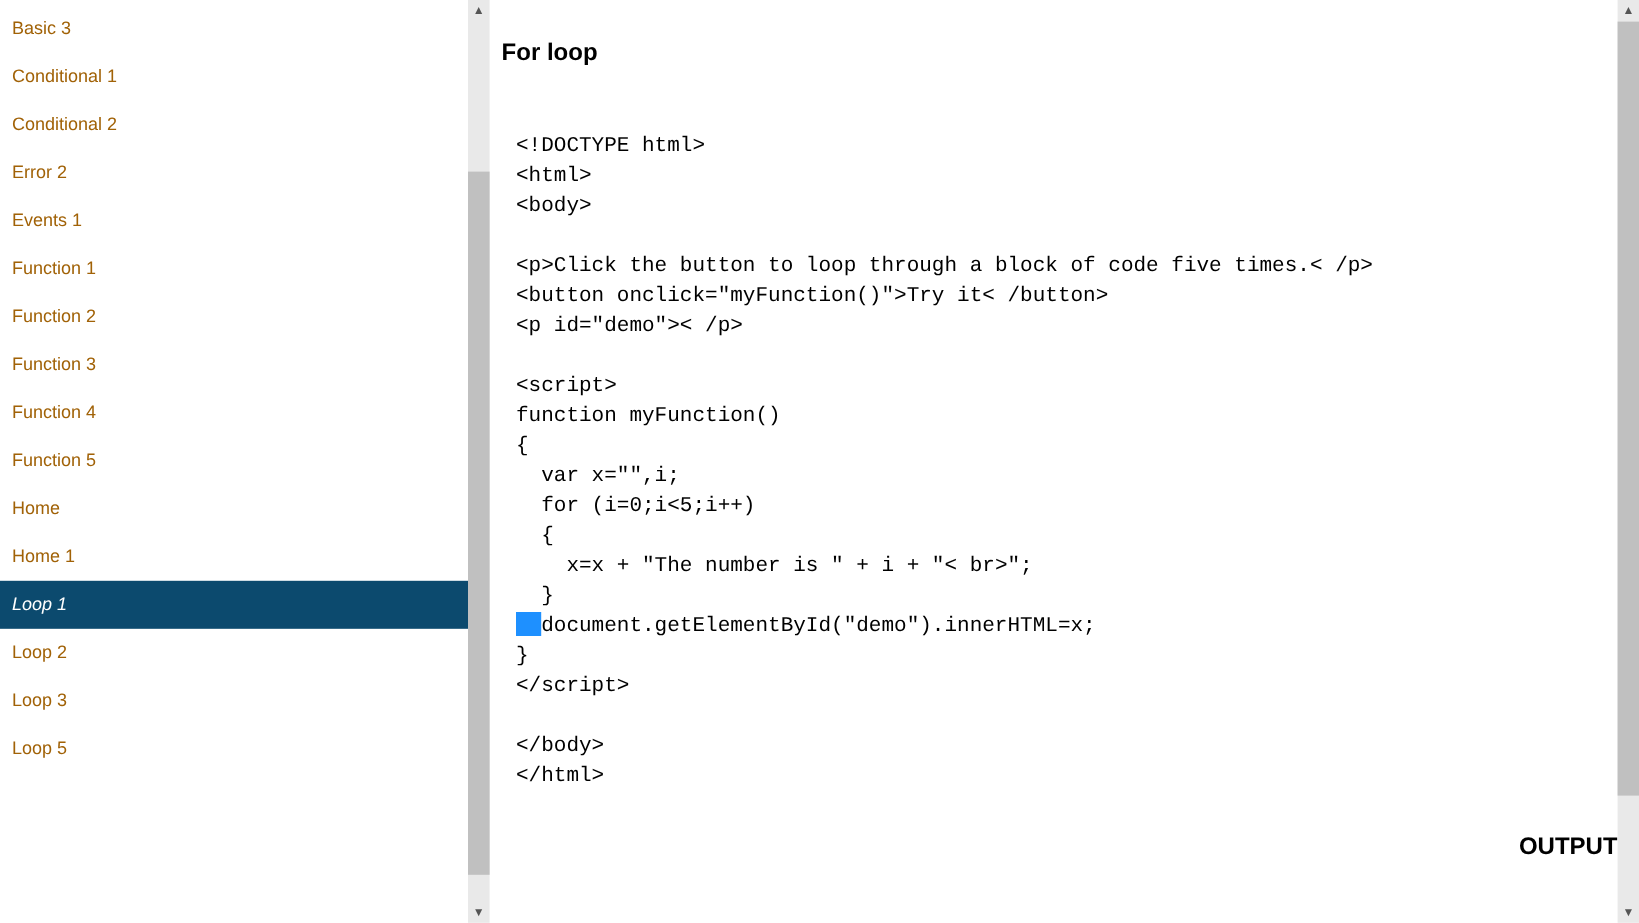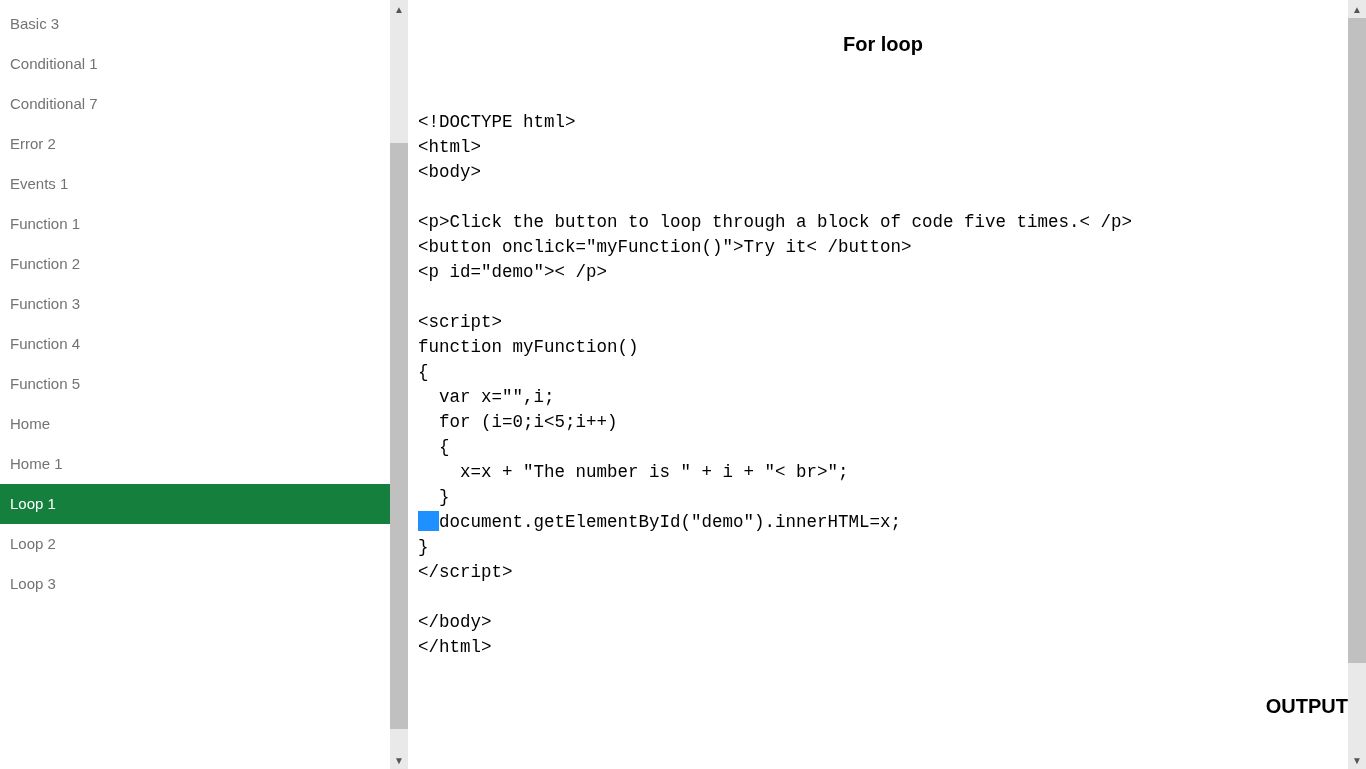--- a/index.html
+++ b/index.html
@@ -25,27 +25,28 @@
     display: flex;
   }
   .sidebar {
     flex: 1;
     overflow: hidden;
     padding-top: 4px;
   }
   .sidebar-item {
     padding: 10px 10px;
     font-size: 15px;
-    color: #737373;
+    color: #a16207;
     cursor: pointer;
     line-height: 20px;
   }
   .sidebar-item.selected {
-    background: #15803d;
+    background: #0c4a6e;
     color: #fff;
+    font-style: italic;
   }
   .scrollbar {
     width: 18px;
     background: #e9e9e9;
     position: relative;
     display: flex;
     flex-direction: column;
     align-items: center;
   }
   .scroll-arrow {
@@ -77,29 +78,29 @@
     display: flex;
   }
   .content {
     flex: 1;
     overflow: hidden;
     padding: 0 0 0 10px;
   }
   .title {
     font-size: 20px;
     font-weight: 700;
-    text-align: center;
+    text-align: left;
     margin: 33px 0 54px 0;
   }
   .code-block {
     font-family: "Courier New", monospace;
     font-size: 17.5px;
     line-height: 25px;
     white-space: pre;
-    margin-left: 0px;
+    margin-left: 12px;
   }
   .code-line {
     display: block;
   }
   .highlight-line {
     position: relative;
   }
   .highlight-marker {
     display: inline-block;
     width: 21px;
@@ -121,33 +122,34 @@
 </style>
 </head>
 <body>
 
 <div class="app">
 
   <div class="sidebar-wrap">
     <div class="sidebar" id="sidebar-list">
         <div class="sidebar-item">Basic 3</div>
         <div class="sidebar-item">Conditional 1</div>
-        <div class="sidebar-item">Conditional 7</div>
+        <div class="sidebar-item">Conditional 2</div>
         <div class="sidebar-item">Error 2</div>
         <div class="sidebar-item">Events 1</div>
         <div class="sidebar-item">Function 1</div>
         <div class="sidebar-item">Function 2</div>
         <div class="sidebar-item">Function 3</div>
         <div class="sidebar-item">Function 4</div>
         <div class="sidebar-item">Function 5</div>
         <div class="sidebar-item">Home</div>
         <div class="sidebar-item">Home 1</div>
         <div class="sidebar-item selected">Loop 1</div>
         <div class="sidebar-item">Loop 2</div>
         <div class="sidebar-item">Loop 3</div>
+        <div class="sidebar-item">Loop 5</div>
       </div>
     <div class="scrollbar">
       <div class="scroll-arrow">▲</div>
       <div class="scroll-track">
         <div class="scroll-thumb" id="sidebar-thumb" style="top: 17%; height: 80%;"></div>
       </div>
       <div class="scroll-arrow">▼</div>
     </div>
   </div>
 

